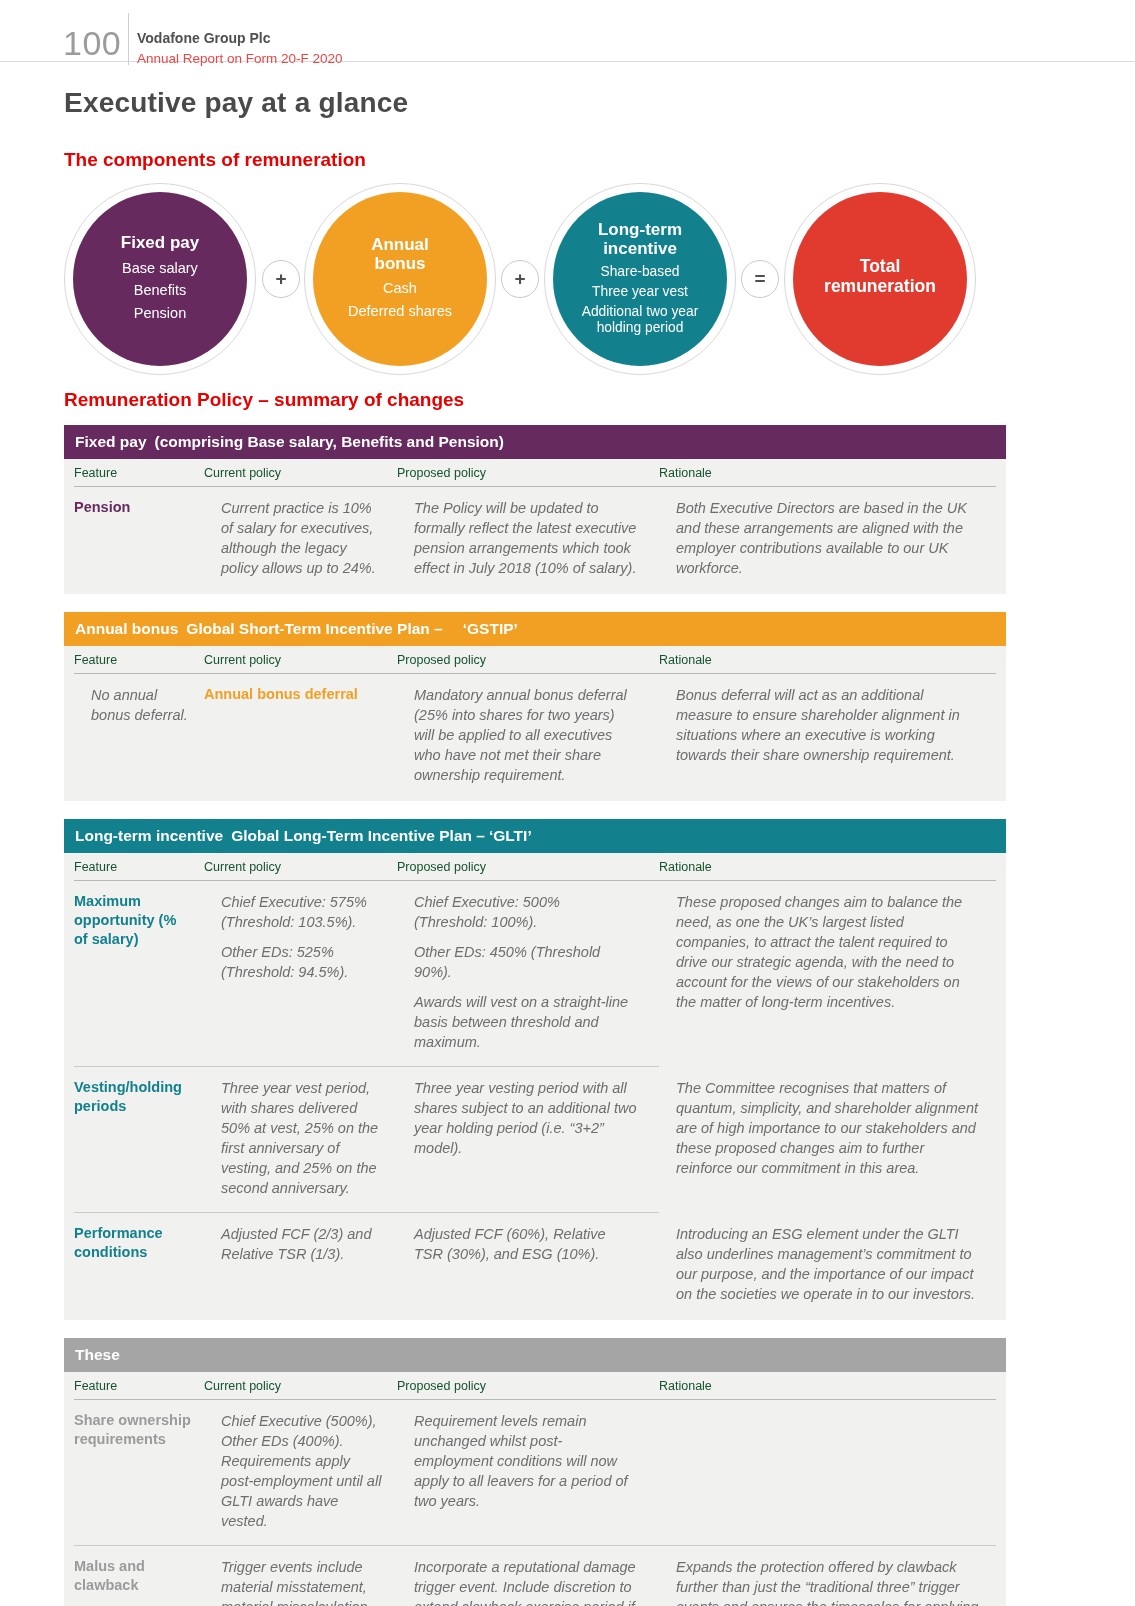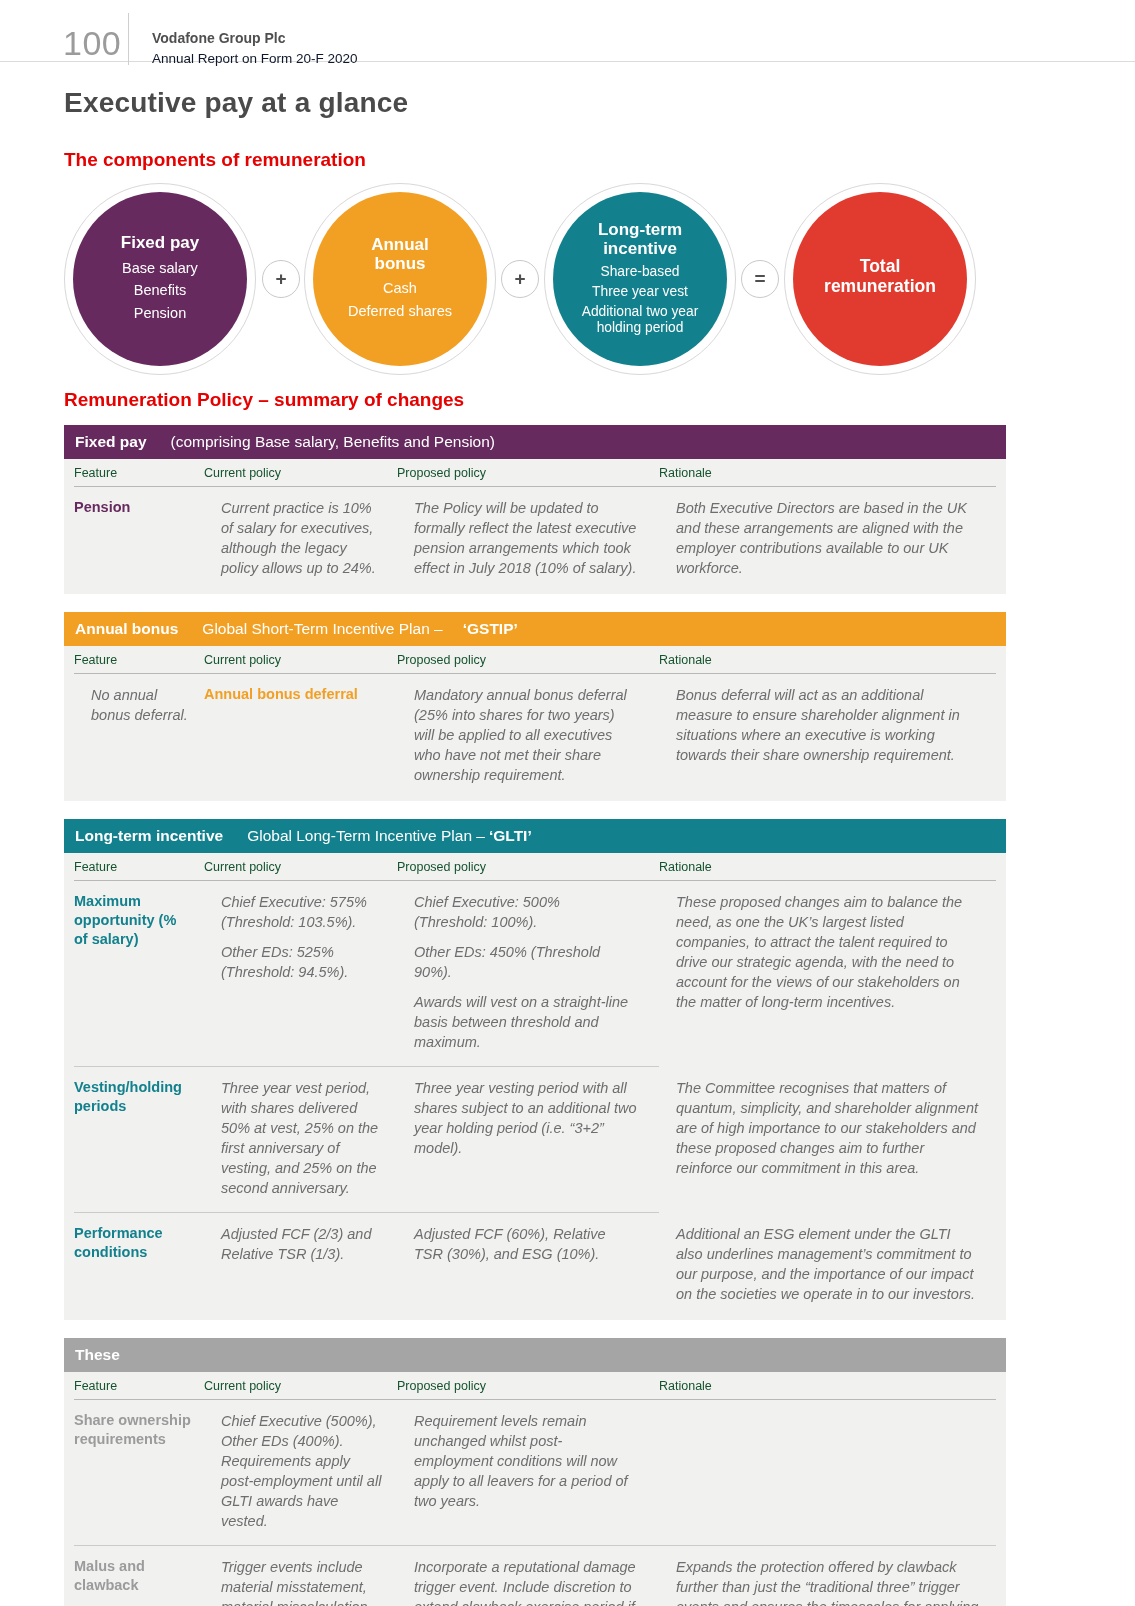--- a/index.html
+++ b/index.html
@@ -5,42 +5,42 @@
   * { box-sizing: border-box; }
   html,body { margin:0; padding:0; }
   body {
     width:1135px; height:1606px; position:relative; overflow:hidden;
     background:#ffffff; font-family:"Liberation Sans", sans-serif; color:#6E6E6E;
   }
   
   .pagehead { position:relative; height:62px; border-bottom:1px solid #DBDBDB; }
   .pagenum { position:absolute; left:63px; top:24px; font-size:34px; color:#9B9B9B; letter-spacing:.5px; }
   .headline { position:absolute; left:128px; top:13px; width:1px; height:52px; background:#CFCFCF; }
-  .company { position:absolute; left:152px; top:29px; line-height:1.42; }
+  .company { position:absolute; left:137px; top:29px; line-height:1.42; }
   .company .co { font-weight:bold; font-size:14px; color:#4F4F4F; }
-  .company .rep { font-size:13.5px; color:#0f172a; }
+  .company .rep { font-size:13.5px; color:#ef4444; }
   
   .title { margin:25px 0 0 64px; font-size:28px; font-weight:bold; color:#4A4A4A; letter-spacing:.2px; }
   .redhead { margin:30px 0 0 64px; font-size:19px; font-weight:bold; }
   
   .circles { position:relative; height:200px; margin-top:10px; }
   .ring { position:absolute; width:192px; height:192px; border:1px solid #D8D8D8; border-radius:50%; background:#fff; }
   .disc { position:absolute; left:8px; top:8px; width:174px; height:174px; border-radius:50%;
           display:flex; flex-direction:column; align-items:center; justify-content:center; text-align:center; color:#fff; }
   .disc .ctitle { font-weight:bold; font-size:17px; line-height:1.12; margin:0 0 4px 0; }
   .disc p { margin:3px 0; font-size:14.5px; line-height:1.15; max-width:146px; }
   .disc.tight p { margin:2px 0; font-size:13.8px; }
   .op { position:absolute; width:38px; height:38px; border:1px solid #C9C9C9; border-radius:50%; background:#fff;
         display:flex; align-items:center; justify-content:center; font-size:19px; font-weight:bold; color:#4F4F4F; }
   
   .tables { margin:14px 0 0 64px; width:942px; }
   .section { margin-bottom:18px; }
   .bar { height:34px; display:flex; align-items:center; padding-left:11px; color:#fff; font-size:15.5px; }
   .bar .bt { font-weight:bold; }
-  .bar .bs { font-weight:normal; margin-left:24px; }
+  .bar .bs { font-weight:bold; margin-left:8px; }
   .bar .bsb { font-weight:bold; }
   .tbody { background:#F1F1F0; padding-bottom:2px; }
   .cols { display:grid; grid-template-columns:130px 193px 262px 1fr; margin:0 10px; padding:7px 0 6px;
           border-bottom:1px solid #B8B8B8; font-size:12.5px; color:#14532d; }
   .row  { display:grid; grid-template-columns:130px 193px 262px 1fr; margin:0 10px; }
   .cell { padding:11px 14px 14px 0; font-size:14.5px; line-height:1.38; }
   .cell p { margin:0 0 10px 17px;font-style:italic; }
   .cell p:last-child { margin-bottom:0; }
   .cell.feat { font-weight:bold; padding-right:12px; font-size:14.5px; line-height:1.3; }
   .cell.cur  { padding-right:13px; }
@@ -213,21 +213,21 @@
       <div class="divider short"></div>
       <div class="row h95">
         <div class="cell feat" style="color: rgb(18, 129, 141);">Performance conditions</div>
         <div class="cell cur">
             <p>Adjusted FCF (2/3) and Relative TSR (1/3).</p>
           </div>
         <div class="cell prop">
             <p>Adjusted FCF (60%), Relative TSR (30%), and ESG (10%).</p>
           </div>
         <div class="cell rat">
-            <p>Additional an ESG element under the GLTI also underlines management’s commitment to our purpose, and the importance of our impact on the societies we operate in to our investors.</p>
+            <p>Introducing an ESG element under the GLTI also underlines management’s commitment to our purpose, and the importance of our impact on the societies we operate in to our investors.</p>
           </div>
       </div>
     </div>
   </div>
 
   <div class="section">
     <div class="bar" style="background: rgb(165, 165, 165);">
       <span class="bt">These</span>
     </div>
     <div class="tbody">

